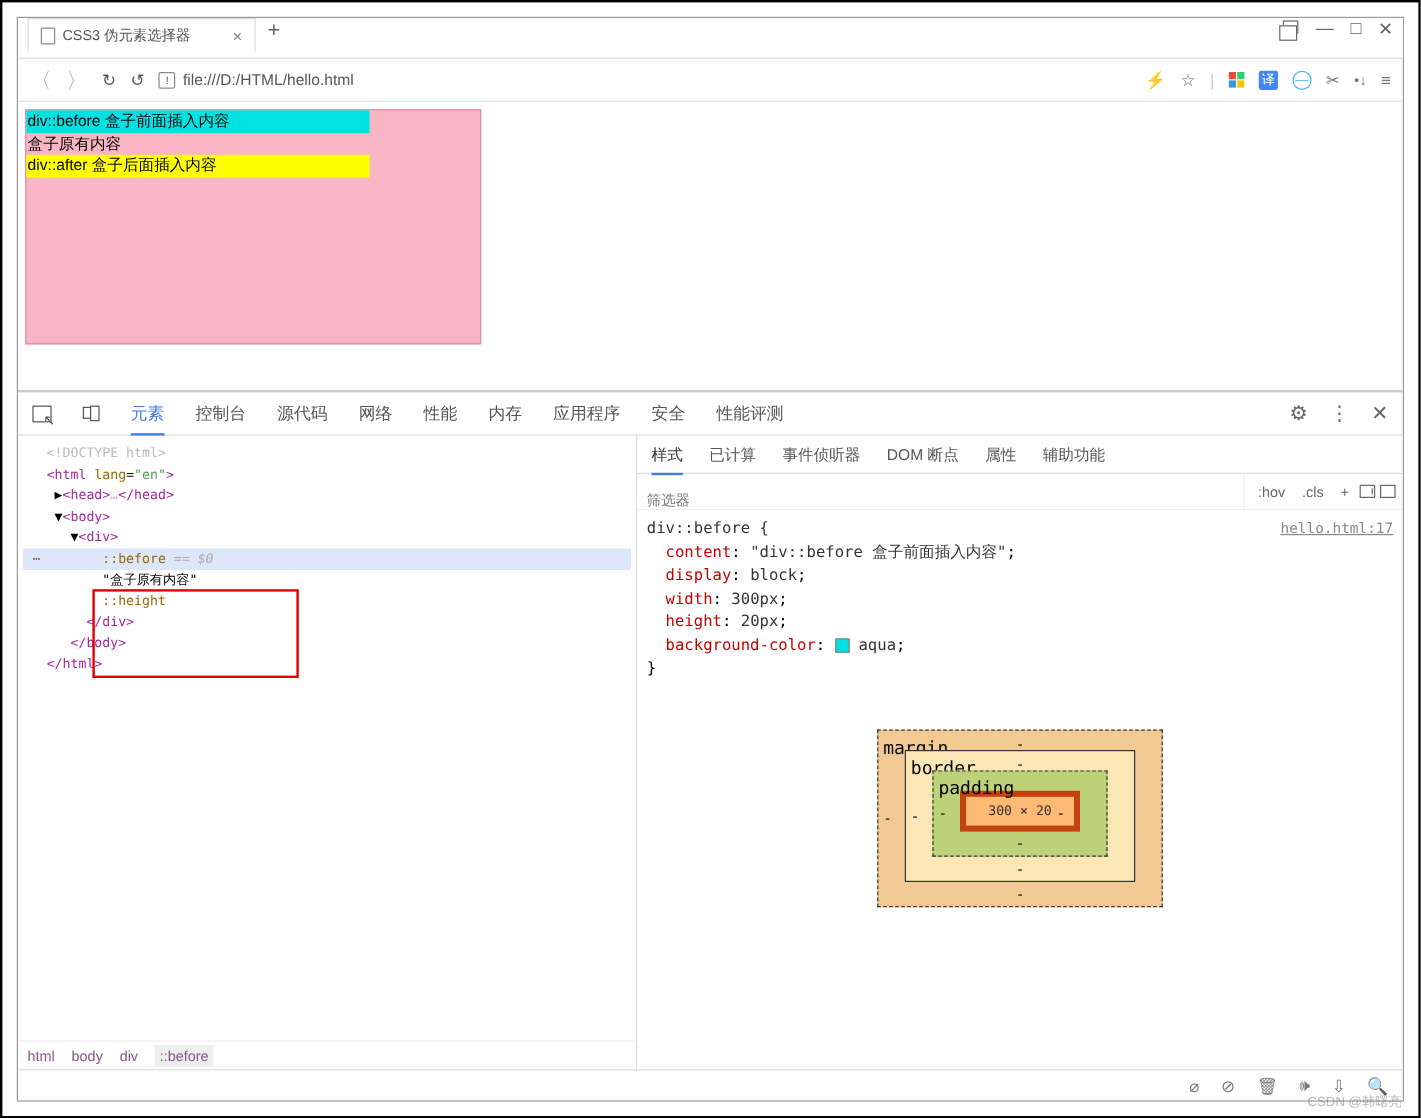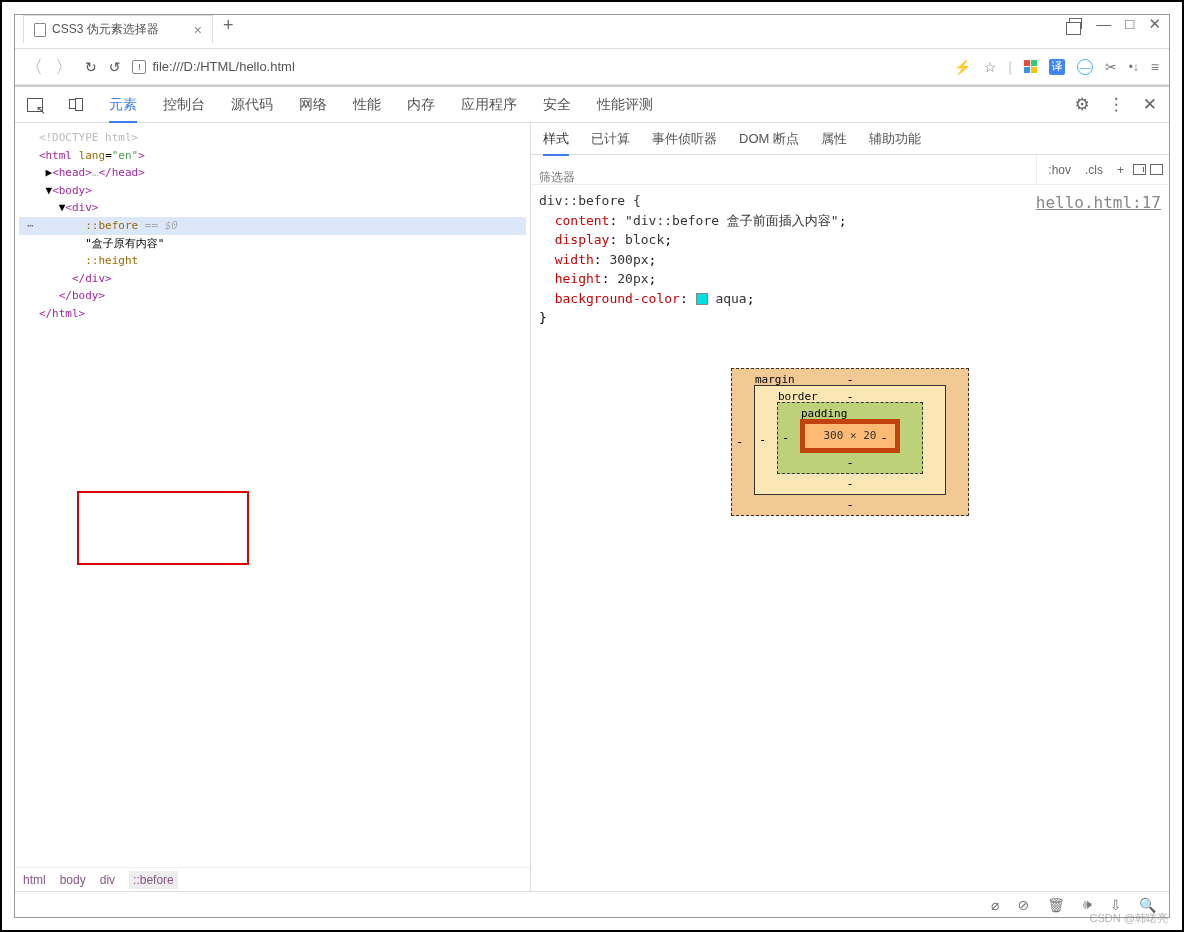--- a/index.html
+++ b/index.html
@@ -71,28 +71,28 @@
 .st-tabs .active { color: #333; border-bottom: 2px solid #3f7ee8; padding-bottom: 6px; margin-bottom: -8px; }
 .filter-row { height: 30px; border-bottom: 1px solid #eee; display: flex; align-items: flex-end; }
 .filter-row input { border: none; flex: 1; padding: 0 8px; font-size: 12px; outline: none; color: #999; }
 .filter-right { display: flex; align-items: center; gap: 4px; padding: 0 6px; font-size: 12px; color: #666; border-left: 1px solid #eee; height: 100%; }
 .filter-right span { padding: 2px 5px; cursor: pointer; }
 .pg { width: 13px; height: 11px; border: 1px solid #666; display: inline-block; }
 .pg.left::before { content:""; display:block; width:4px; height:100%; border-right:1px solid #666; }
 
 .css-panel { flex: 1; font-family: Consolas, monospace; font-size: 13px; padding: 6px 8px; line-height: 1.5; }
 .css-sel { color: #333; }
-.css-link { float: right; color: #888; text-decoration: underline; font-size: 16px; }
+.css-link { float: right; color: #888; text-decoration: underline; font-size: 12px; }
 .css-prop { color: #c80000; }
 .css-val { color: #333; }
 .aqua-sw { display: inline-block; width: 12px; height: 12px; background: #00e2e2; border: 1px solid #888; vertical-align: middle; }
 
 .box-model { margin: 40px auto 0; width: 238px; position: relative; font-size: 11px; }
 .bm { border: 1px dashed #333; padding: 16px 22px 20px; text-align: center; position: relative; }
-.bm > .lbl { position: absolute; top: 3px; left: 23px; font-size: 11px; }
+.bm > .lbl { position: absolute; top: 3px; left: 4px; font-size: 15px; }
 .bm > .dash { position: absolute; left: 50%; transform: translateX(-50%); font-size: 12px; }
 .bm > .dt { top: 2px; } .bm > .db { bottom: 1px; }
 .bm > .dl, .bm > .dr { top: 50%; transform: translateY(-50%); }
 .bm > .dl { left: 4px; } .bm > .dr { right: 4px; }
 .margin-b { background: #f2c893; }
 .border-b { background: #fae7b5; border: 1px solid #333 !important; }
 .padding-b { background: #bcd178; }
 .content-b { background: #fdba74; border: 5px solid #c2410c; padding: 4px 14px !important; color: #333; }
 
 
@@ -141,20 +141,27 @@
             <i></i>
           </span>
       <span class="trans-ic">译</span>
       <span class="sq-ic minus-circ">—</span>
       <span>✂</span>
       <span style="font-size:12px">•↓</span>
       <span>≡</span>
     </div>
   </div>
 
+  <div class="viewport">
+    <div class="pinkbox">
+      <div class="line1">div::before 盒子前面插入内容</div>
+      <div class="line2">盒子原有内容</div>
+      <div class="line3">div::after 盒子后面插入内容</div>
+    </div>
+  </div>
 
   <div class="devtools">
     <div class="dt-tabs">
       <span class="pick-ic"></span>
       <span class="dev-ic">
             <i></i>
             <i></i>
           </span>
       <span class="dt-tab active">元素</span>
       <span class="dt-tab">控制台</span>

